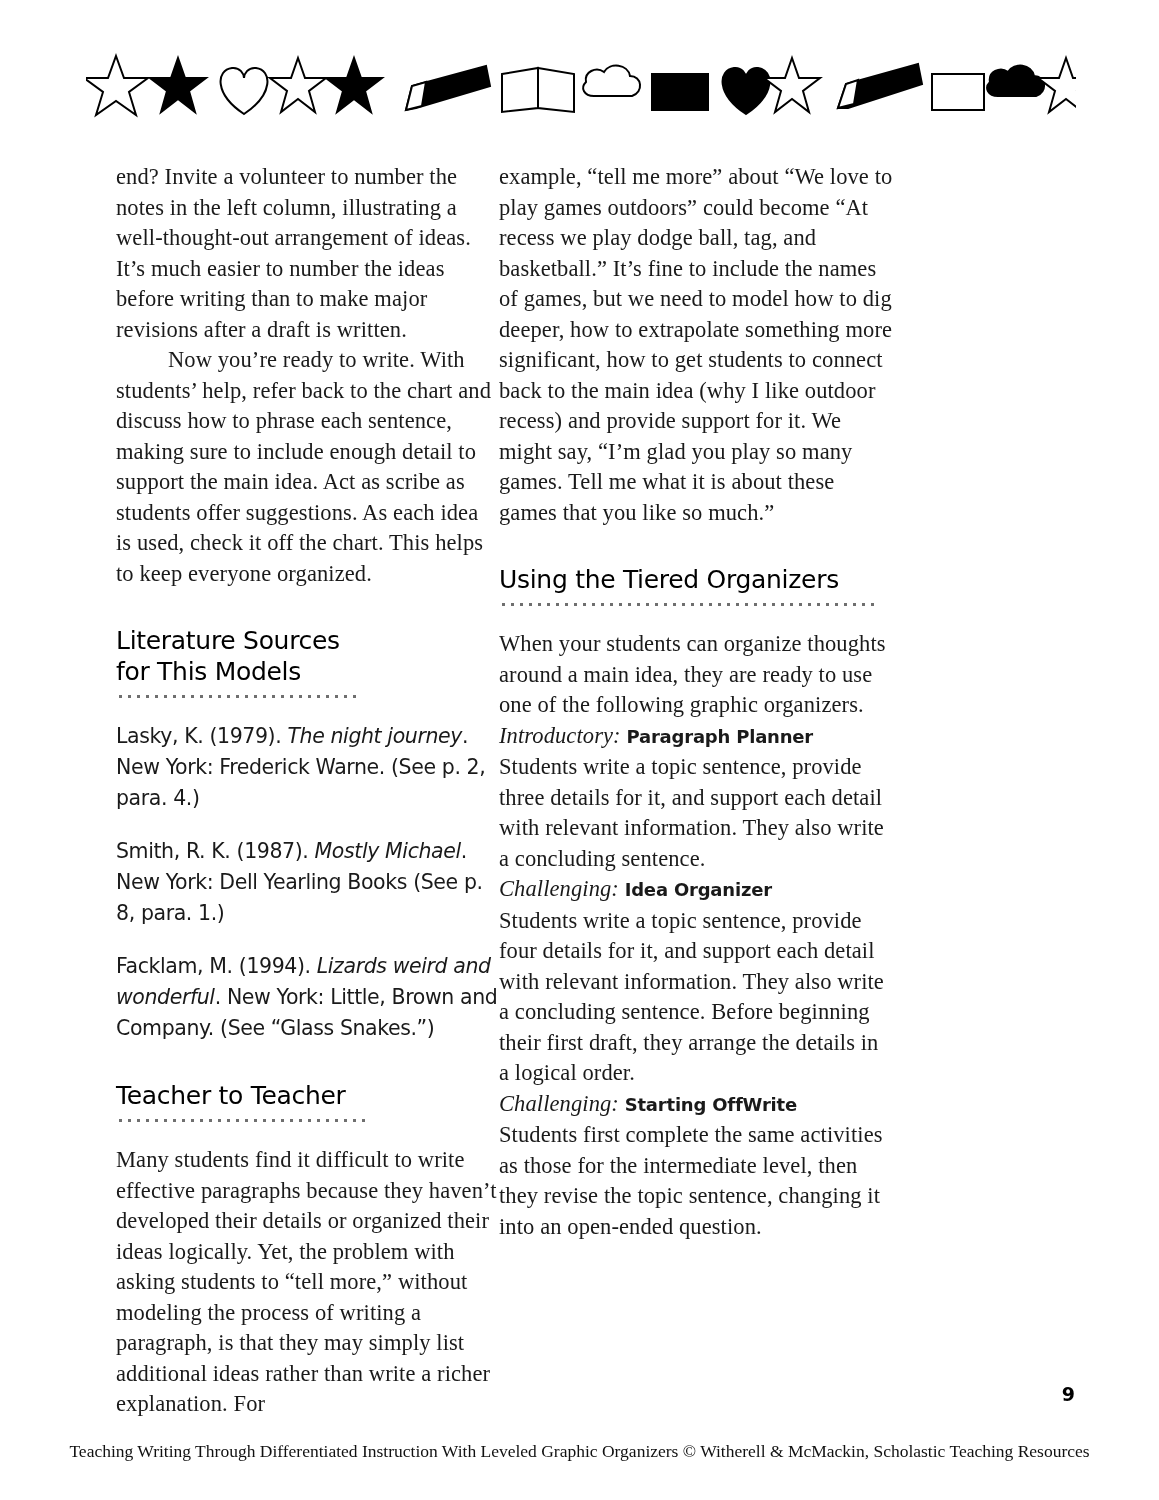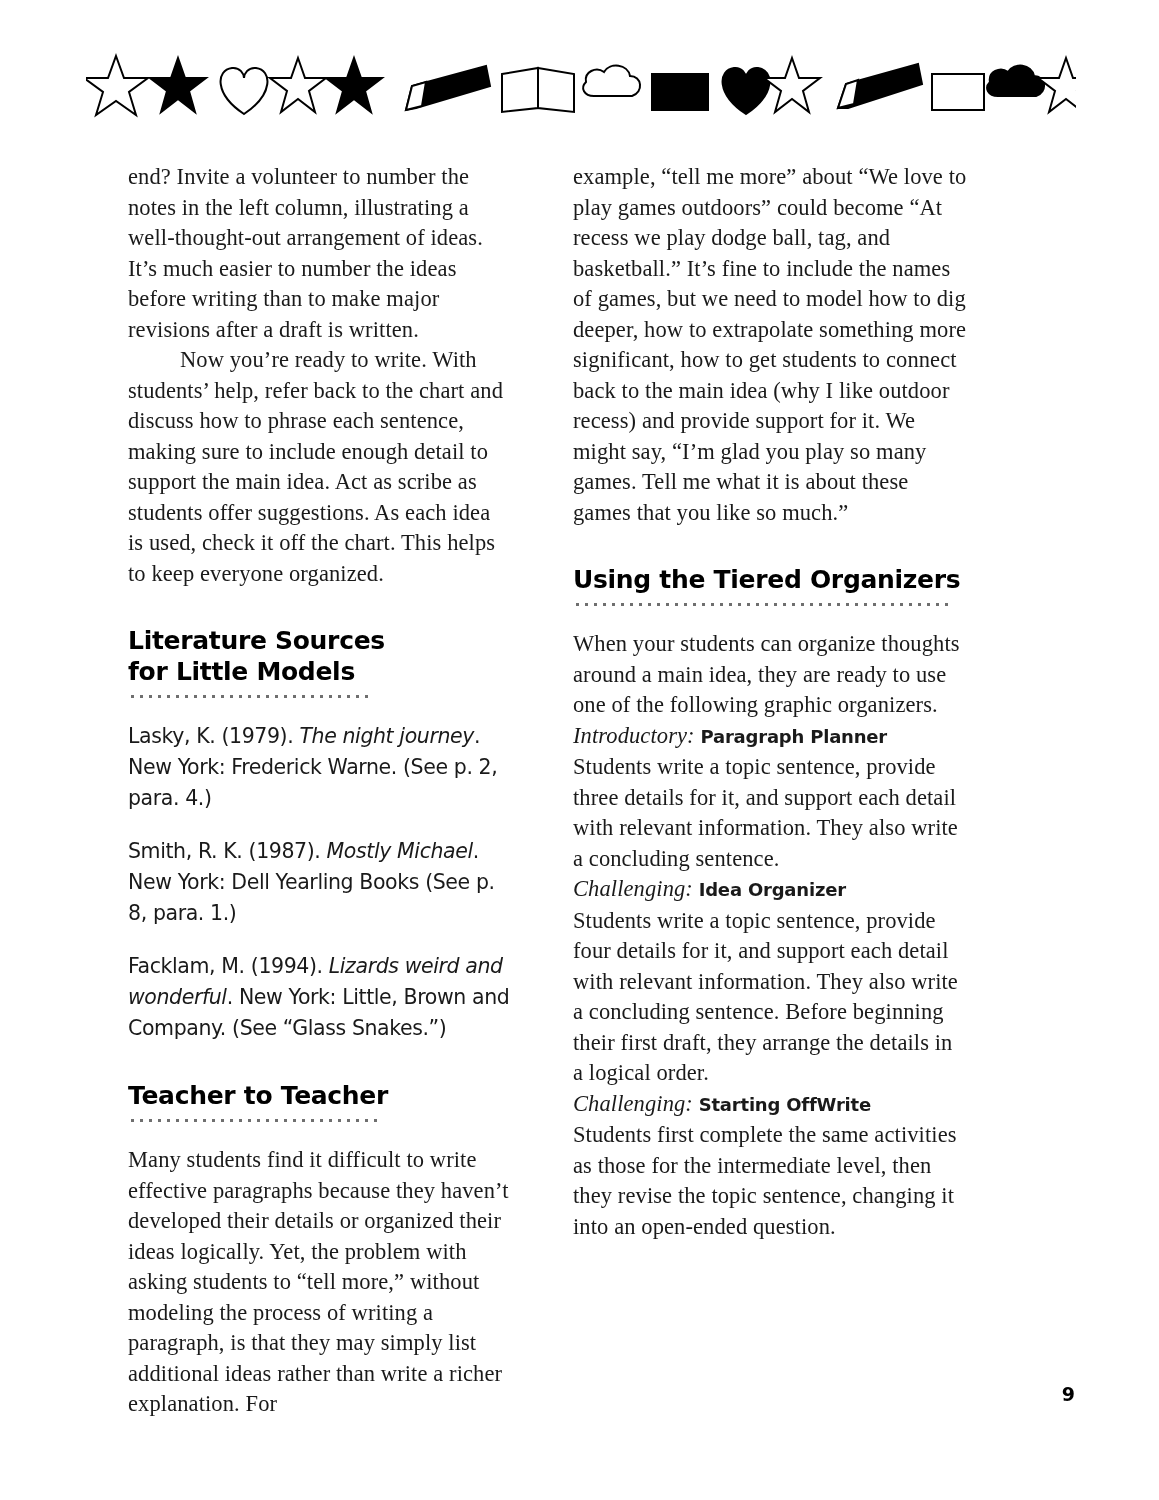--- a/index.html
+++ b/index.html
@@ -27,24 +27,23 @@
     left: 86px;
     width: 990px;
     height: 70px;
   }
   .top-border svg { display: block; }
 
   
   .columns {
     position: absolute;
     top: 162px;
-    left: 128px;
+    left: 116px;
     width: 916px;
     display: flex;
-    gap: 62px;
   }
   .col {
     width: 383px;
   }
   .col.right { width: 395px; }
 
   p.body {
     font-family: "Liberation Serif", serif;
     font-size: 22.5px;
     line-height: 30.5px;
@@ -53,21 +52,21 @@
     letter-spacing: 0.1px;
   }
   p.body + p.body { margin-top: 0; }
   p.indent { text-indent: 52px; }
 
   p.gap { margin-top: 22px; }
 
   
   h2.section {
     font-family: "DejaVu Sans", sans-serif;
-    font-weight: bold;
+    font-weight: normal;
     font-size: 25px;
     line-height: 31px;
     margin: 36px 0 0 0;
     letter-spacing: -0.3px;
     color: #000;
   }
   .dotrule {
     margin-top: 7px;
     height: 5px;
     width: 100%;
@@ -179,21 +178,21 @@
   </div>
 
   <div class="columns">
 
     <div class="col left">
       <p class="body">end? Invite a volunteer to number the notes in the left column, illustrating a well-thought-out arrangement of ideas. It’s much easier to number the ideas before writing than to make major revisions after a draft is written.</p>
       <p class="body indent">Now you’re ready to write. With students’ help, refer back to the chart and discuss how to phrase each sentence, making sure to include enough detail to support the main idea. Act as scribe as students offer suggestions. As each idea is used, check it off the chart. This helps to keep everyone organized.</p>
 
       <h2 class="section">
         <span>Literature Sources</span><br>
-        <span>for Little Models</span>
+        <span>for This Models</span>
       </h2>
       <div class="dotrule short"></div>
 
       <p class="ref">
         <span>Lasky, K. (1979). </span><span class="it">The night journey</span><span>. New York: Frederick Warne. (See p. 2, para. 4.)</span>
       </p>
       <p class="ref">
         <span>Smith, R. K. (1987). </span><span class="it">Mostly Michael</span><span>. New York: Dell Yearling Books (See p. 8, para. 1.)</span>
       </p>
       <p class="ref">
@@ -228,13 +227,14 @@
 
       <p class="body tier">
         <span class="tier-label">Challenging:</span>
         <span class="tier-name">Starting OffWrite</span><br>
         <span>Students first complete the same activities as those for the intermediate level, then they revise the topic sentence, changing it into an open-ended question.</span>
       </p>
     </div>
   </div>
 
   <div class="page-number">9</div>
+  <div class="footer">Teaching Writing Through Differentiated Instruction With Leveled Graphic Organizers © Witherell &amp; McMackin, Scholastic Teaching Resources</div>
 </div>
 
 </body></html>

